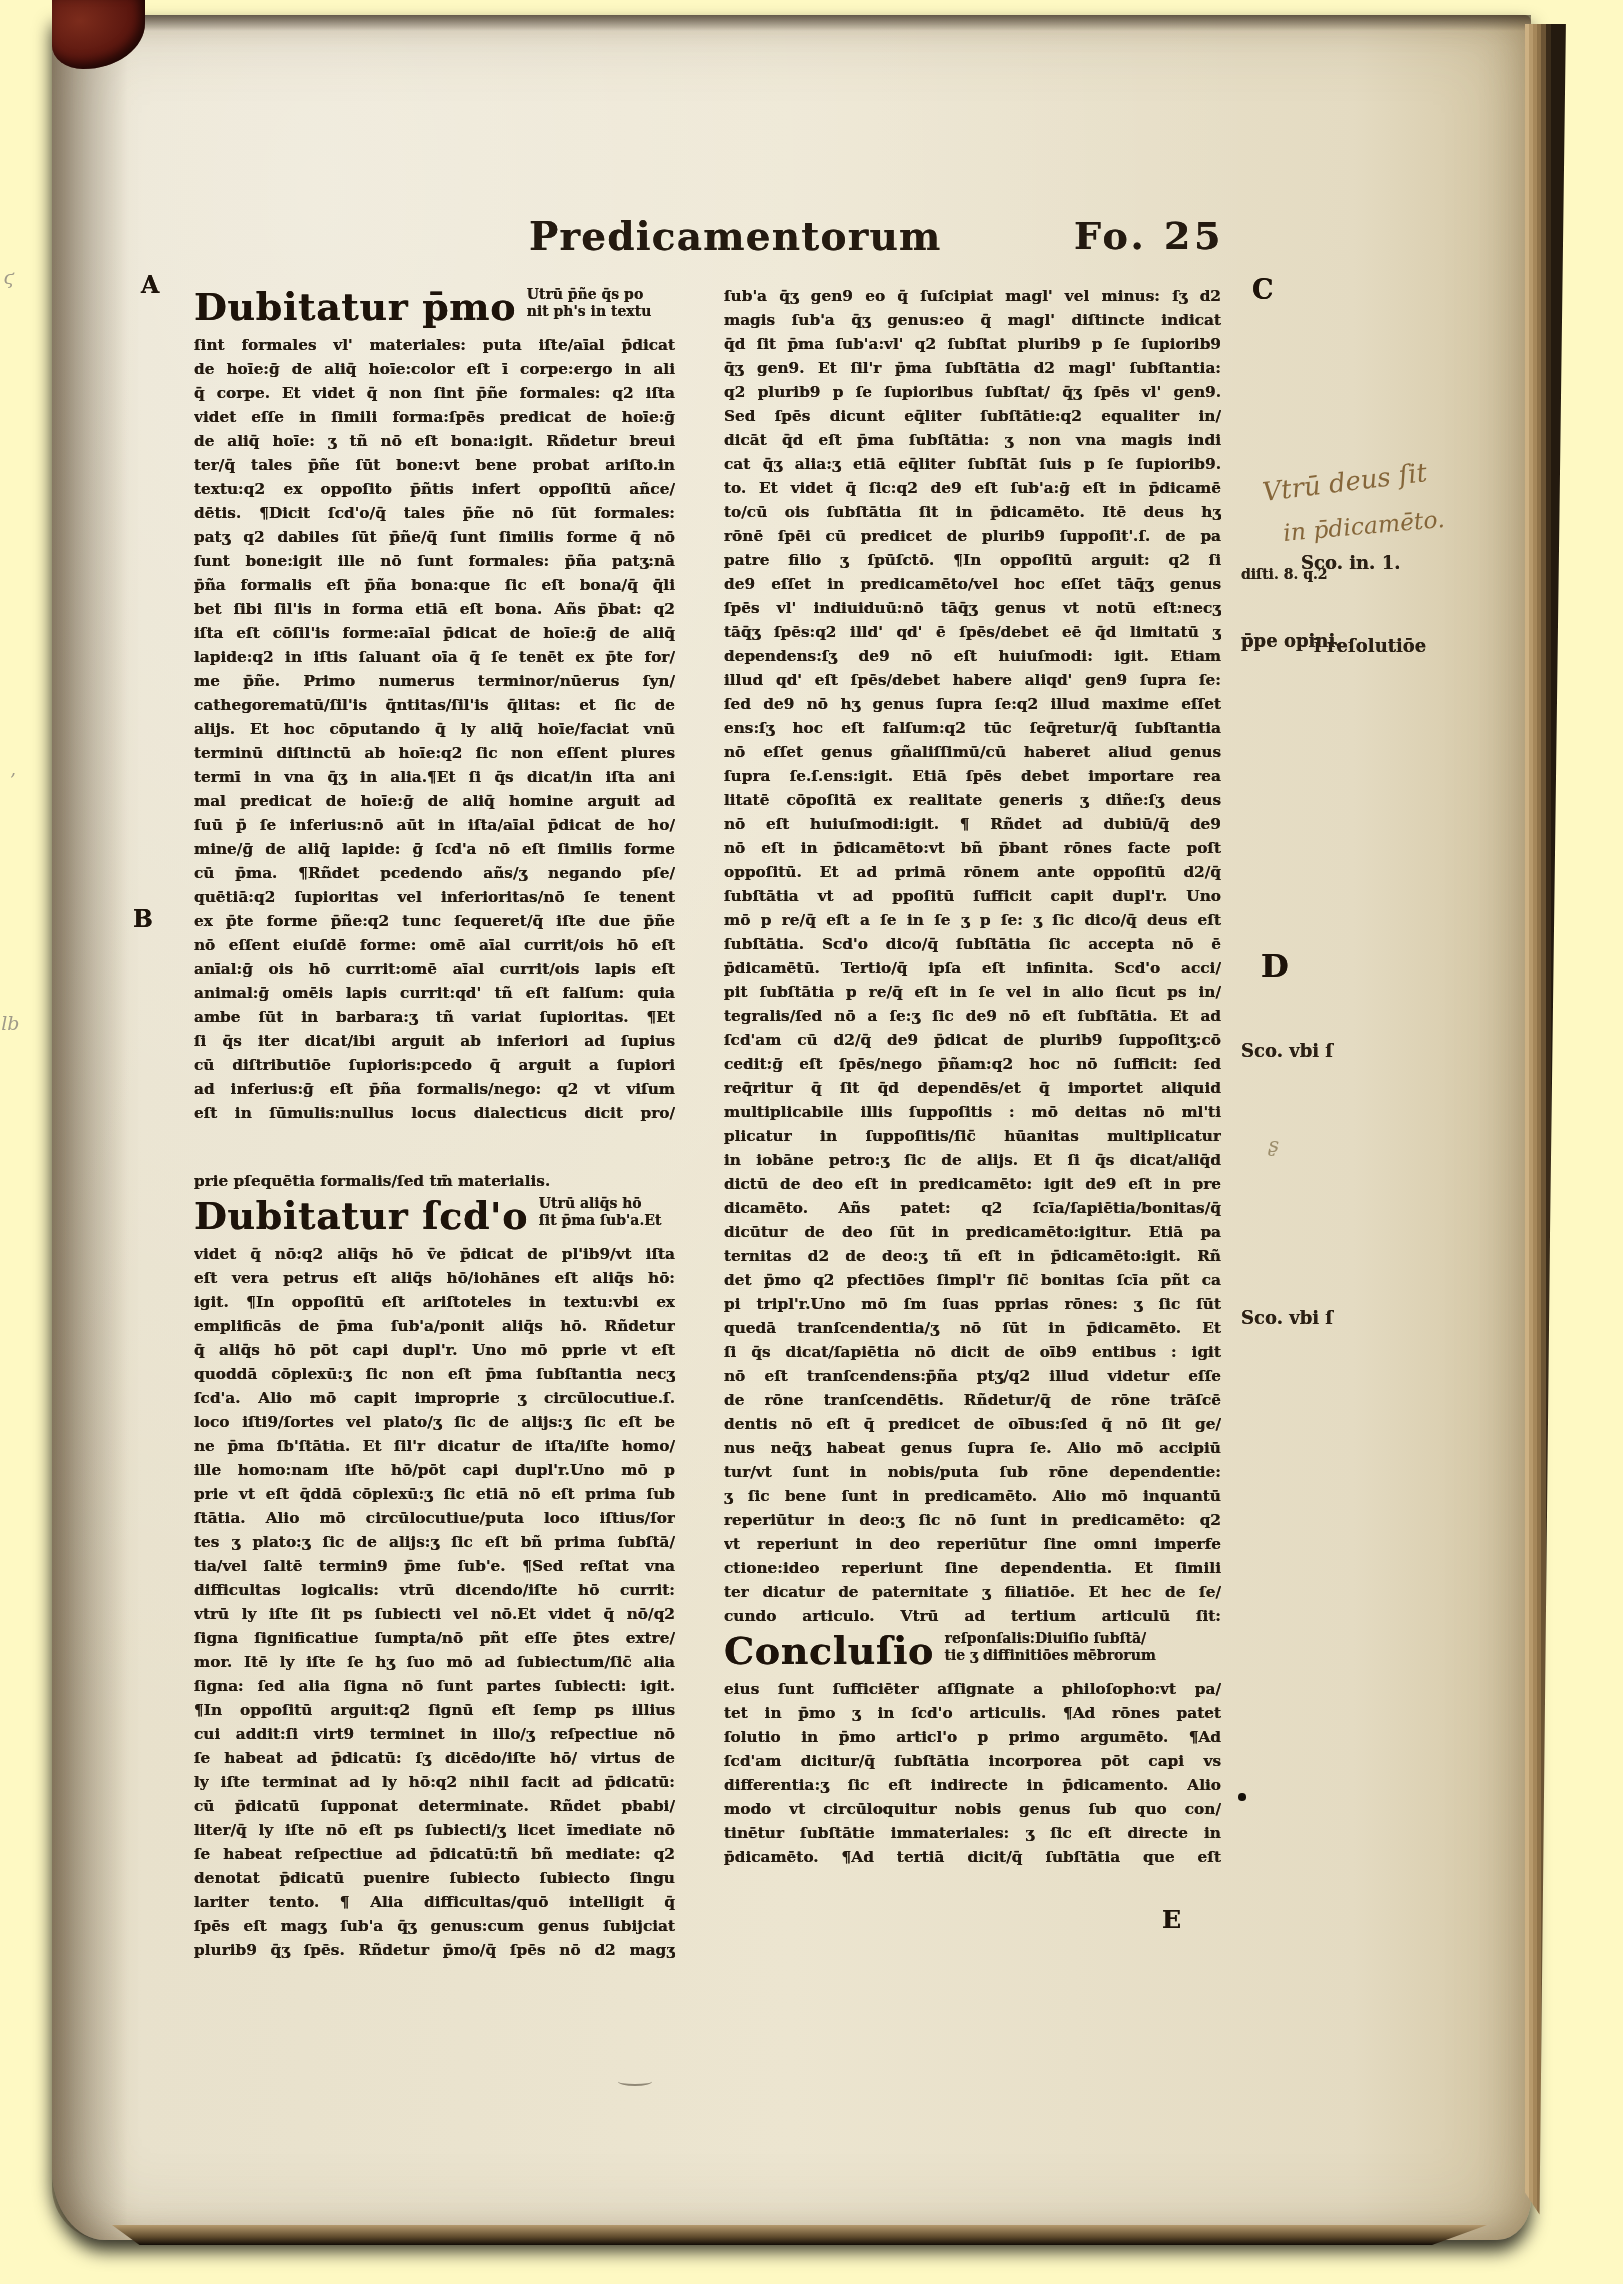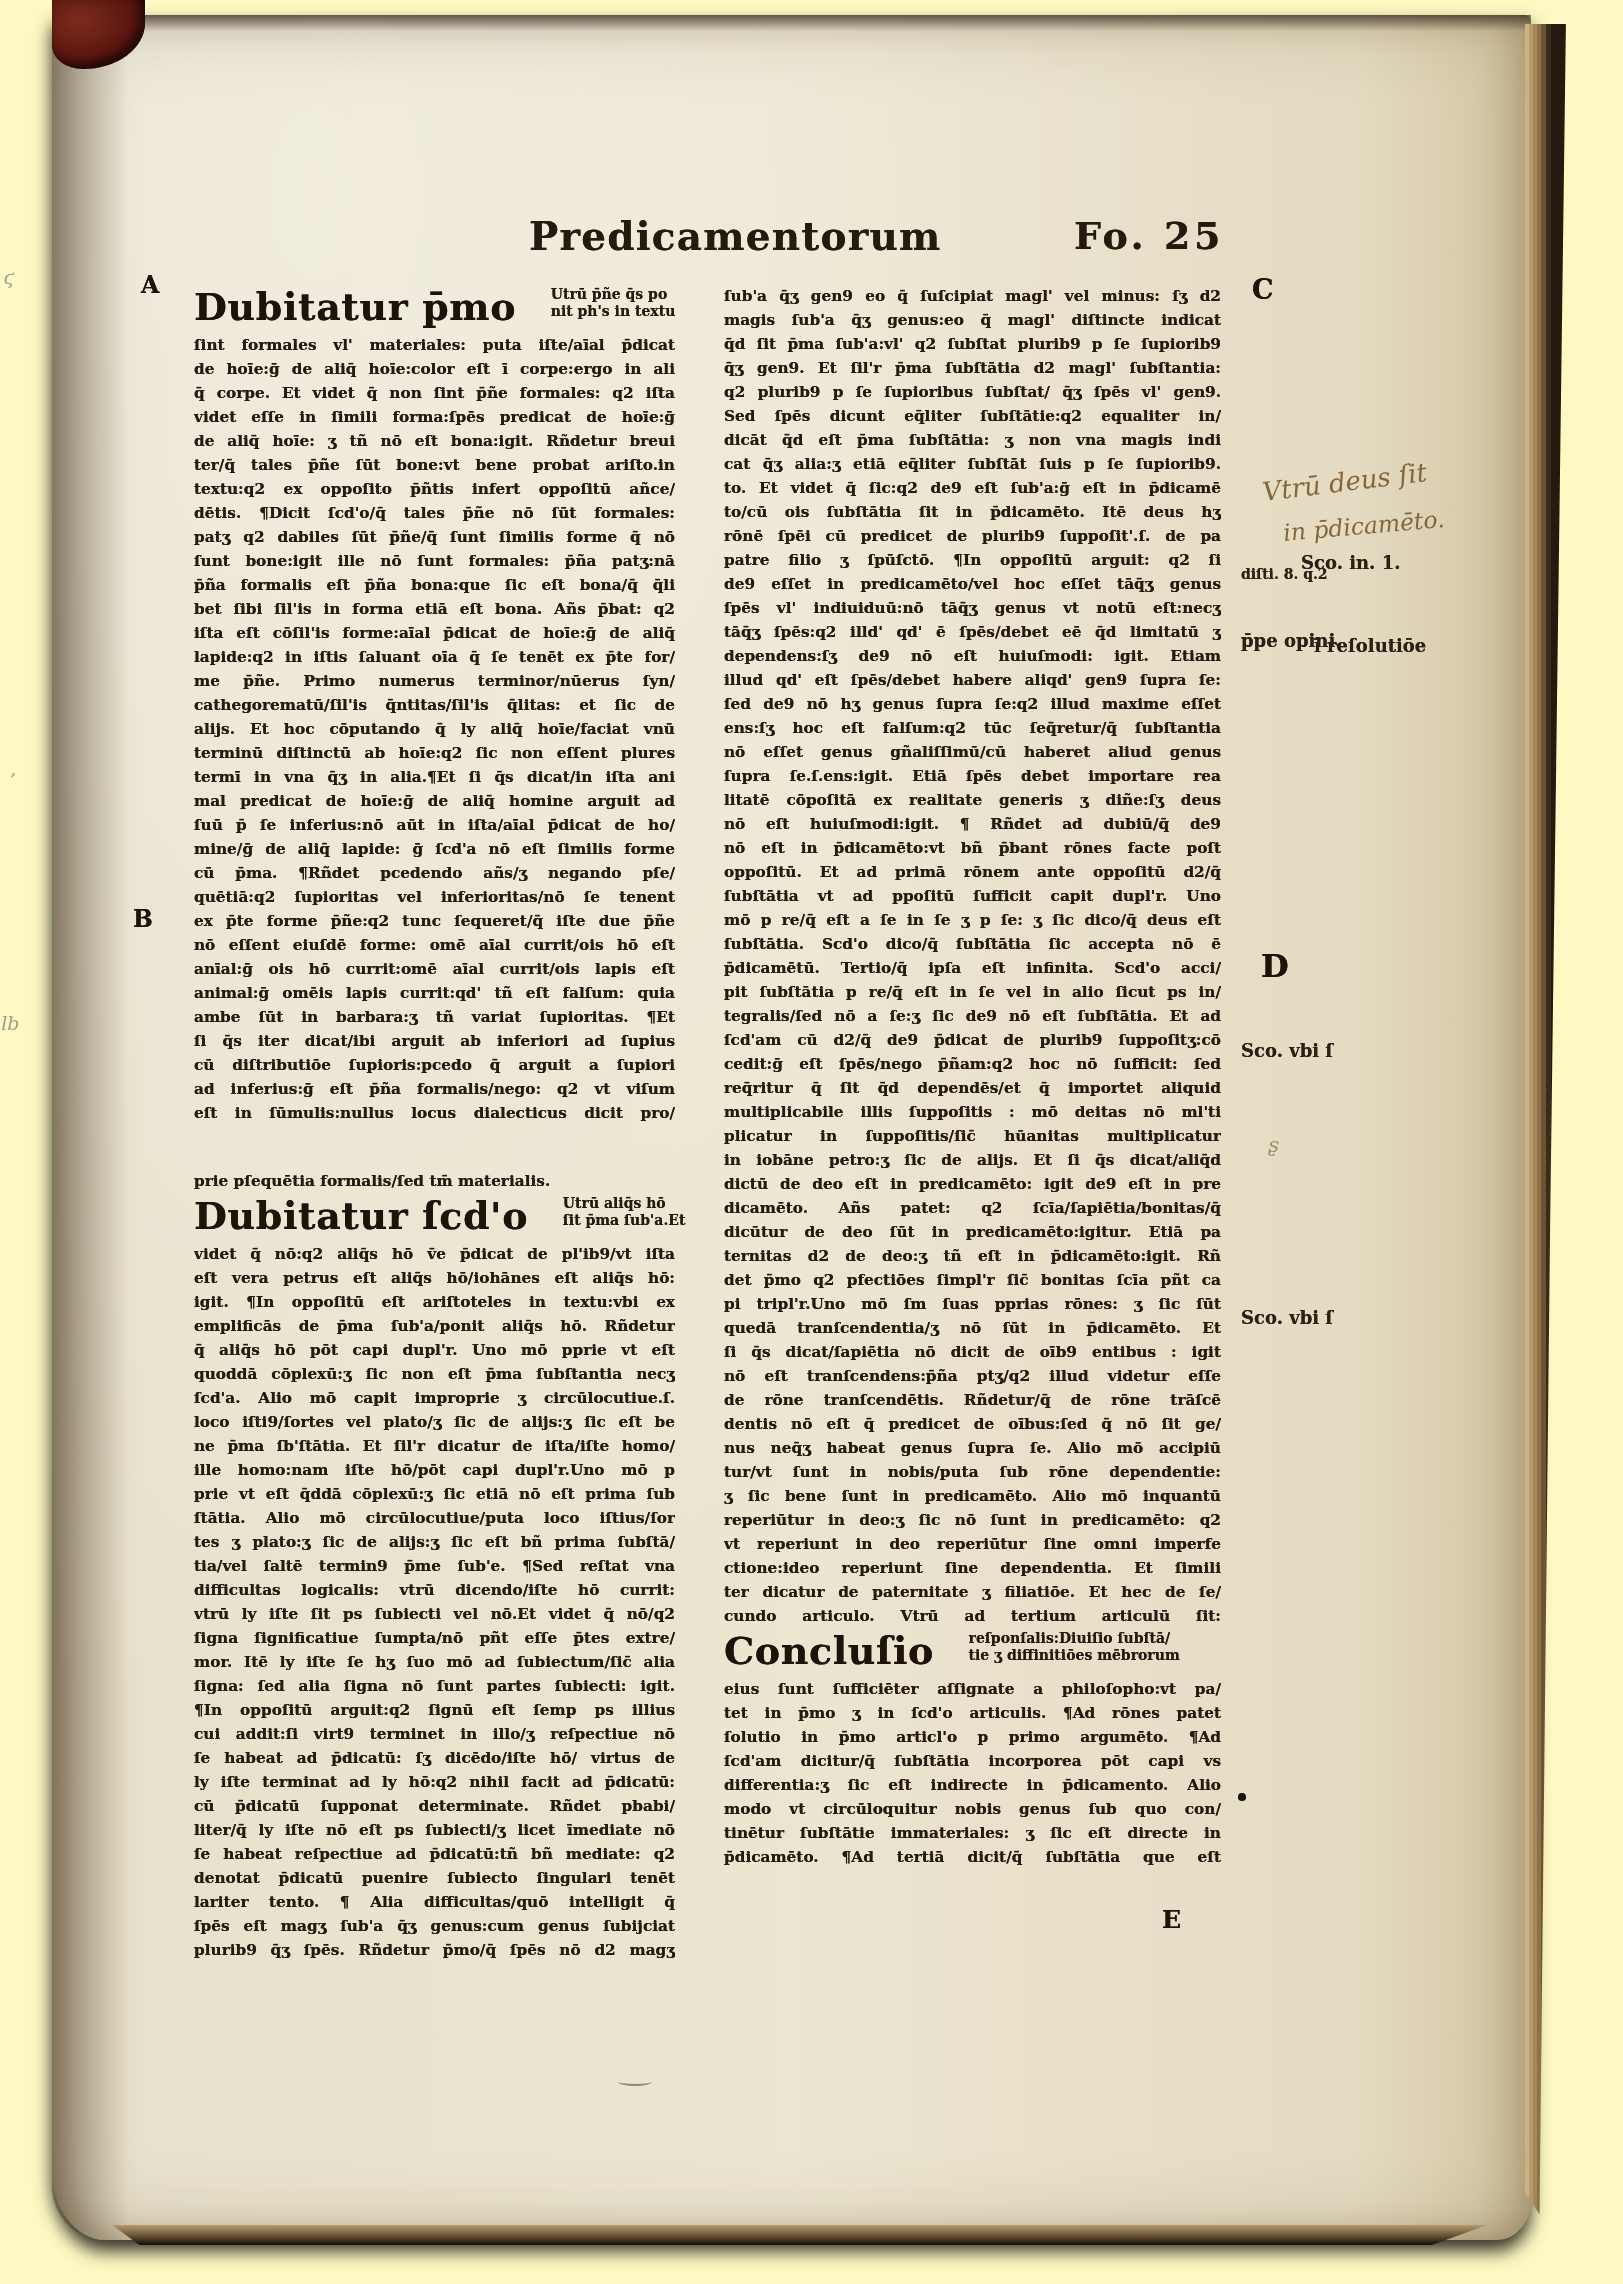--- a/index.html
+++ b/index.html
@@ -41,21 +41,21 @@
   .col{position:absolute;top:284px;}
   #col-left{left:194px;width:481px;}
   #col-right{left:724px;width:497px;}
   .line{height:24px;line-height:24px;font-size:15.3px;font-weight:700;color:#241a10;
         text-align:justify;text-align-last:justify;overflow:hidden;white-space:nowrap;
         text-shadow:0 0 0.4px rgba(35,25,12,.85);}
   .line.short{text-align-last:left;margin-top:44px;}
   .heading{height:49px;display:flex;align-items:flex-start;overflow:visible;}
   .h-word{font-size:38px;line-height:45px;font-weight:700;letter-spacing:0.6px;color:#1d130a;
           white-space:nowrap;text-shadow:0 0 0.6px rgba(25,15,6,.9);flex:0 0 auto;padding-right:10.6px;}
-  .h-side{flex:1 1 auto;padding-top:2.3px;margin-left:24px;}
+  .h-side{flex:1 1 auto;padding-top:2.3px;}
   .h-side div{font-size:14px;line-height:16.4px;font-weight:700;color:#241a10;white-space:nowrap;
           text-shadow:0 0 0.4px rgba(35,25,12,.8);}
 
   
   .printed-cap{position:absolute;font-weight:700;color:#1d130a;text-shadow:0 0 0.6px rgba(25,15,6,.9);}
   .note{position:absolute;font-weight:700;color:#2b2014;font-size:18px;line-height:20px;white-space:nowrap;
         text-shadow:0 0 0.4px rgba(35,25,12,.8);}
   .hand{position:absolute;font-style:italic;color:#7b5a2c;white-space:nowrap;opacity:.9;
         font-family:"DejaVu Serif","Liberation Serif",serif;}
   .hand-mark{position:absolute;color:#8a7a55;opacity:.8;font-style:italic;}
@@ -146,21 +146,21 @@
       <div class="line">ſigna ſignificatiue ſumpta/nō pñt eſſe p̄tes extre/</div>
       <div class="line">mor. Itē ly iſte ſe hʒ ſuo mō ad ſubiectum/ſic̄ alia</div>
       <div class="line">ſigna: ſed alia ſigna nō ſunt partes ſubiecti: igit.</div>
       <div class="line">¶In oppoſitū arguit:q2 ſignū eſt ſemp ps illius</div>
       <div class="line">cui addit:ſi virt9 terminet in illo/ʒ reſpectiue nō</div>
       <div class="line">ſe habeat ad p̄dicatū: ſʒ dicēdo/iſte hō/ virtus de</div>
       <div class="line">ly iſte terminat ad ly hō:q2 nihil facit ad p̄dicatū:</div>
       <div class="line">cū p̄dicatū ſupponat determinate. Rñdet pbabi/</div>
       <div class="line">liter/q̄ ly iſte nō eſt ps ſubiecti/ʒ licet īmediate nō</div>
       <div class="line">ſe habeat reſpectiue ad p̄dicatū:tñ bñ mediate: q2</div>
-      <div class="line">denotat p̄dicatū puenire ſubiecto ſingulari tenēt</div>
+      <div class="line">denotat p̄dicatū puenire ſubiecto ſubiecto ſingu</div>
       <div class="line">lariter tento. ¶ Alia difficultas/quō intelligit q̄</div>
       <div class="line">ſpēs eſt magʒ ſub'a q̄ʒ genus:cum genus ſubijciat</div>
       <div class="line">plurib9 q̄ʒ ſpēs. Rñdetur p̄mo/q̄ ſpēs nō d2 magʒ</div>
     </div>
   <div id="col-right" class="col">
       <div class="line">ſub'a q̄ʒ gen9 eo q̄ ſuſcipiat magl' vel minus: ſʒ d2</div>
       <div class="line">magis ſub'a q̄ʒ genus:eo q̄ magl' diſtincte indicat</div>
       <div class="line">q̄d ſit p̄ma ſub'a:vl' q2 ſubſtat plurib9 p ſe ſupiorib9</div>
       <div class="line">q̄ʒ gen9. Et ſil'r p̄ma ſubſtātia d2 magl' ſubſtantia:</div>
       <div class="line">q2 plurib9 p ſe ſupioribus ſubſtat/ q̄ʒ ſpēs vl' gen9.</div>

